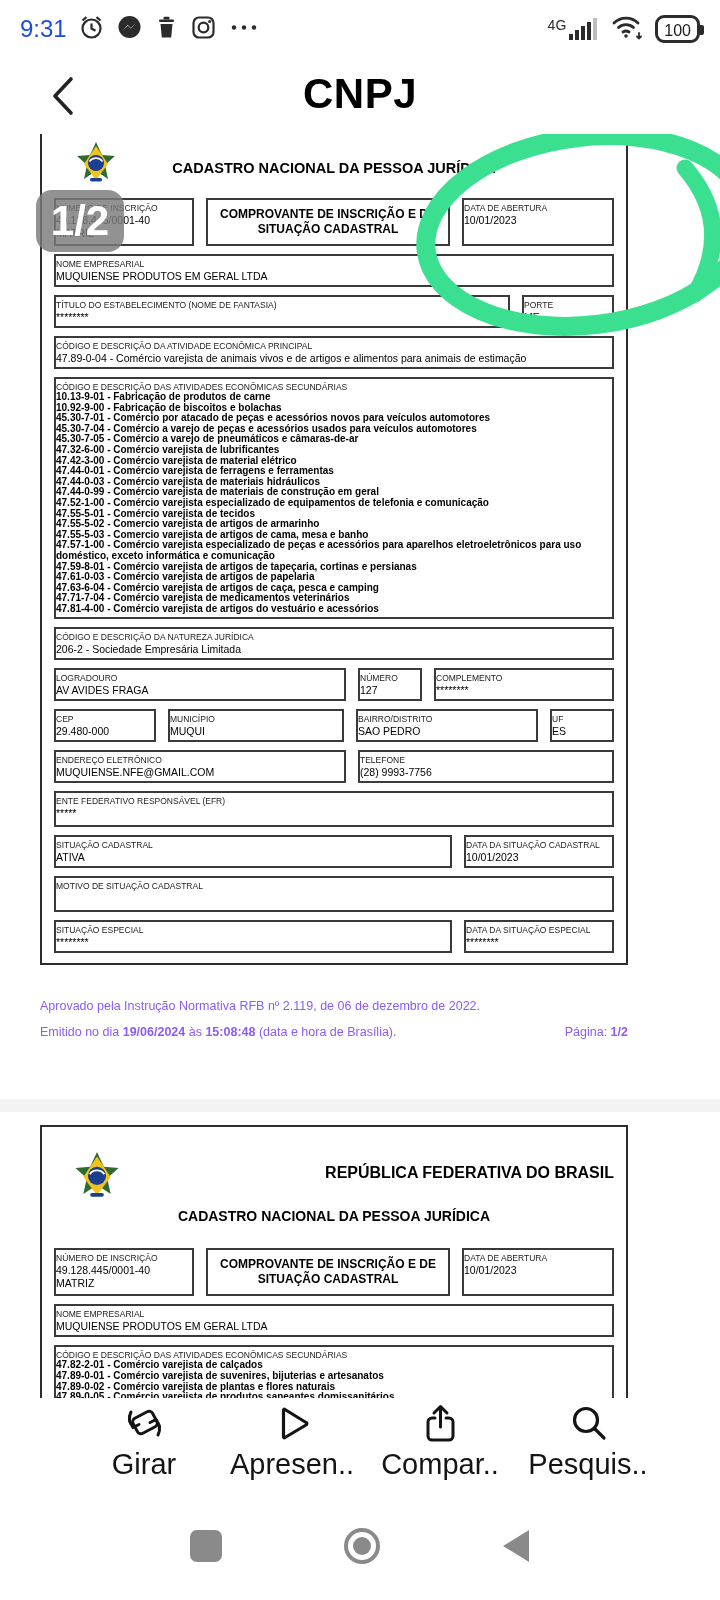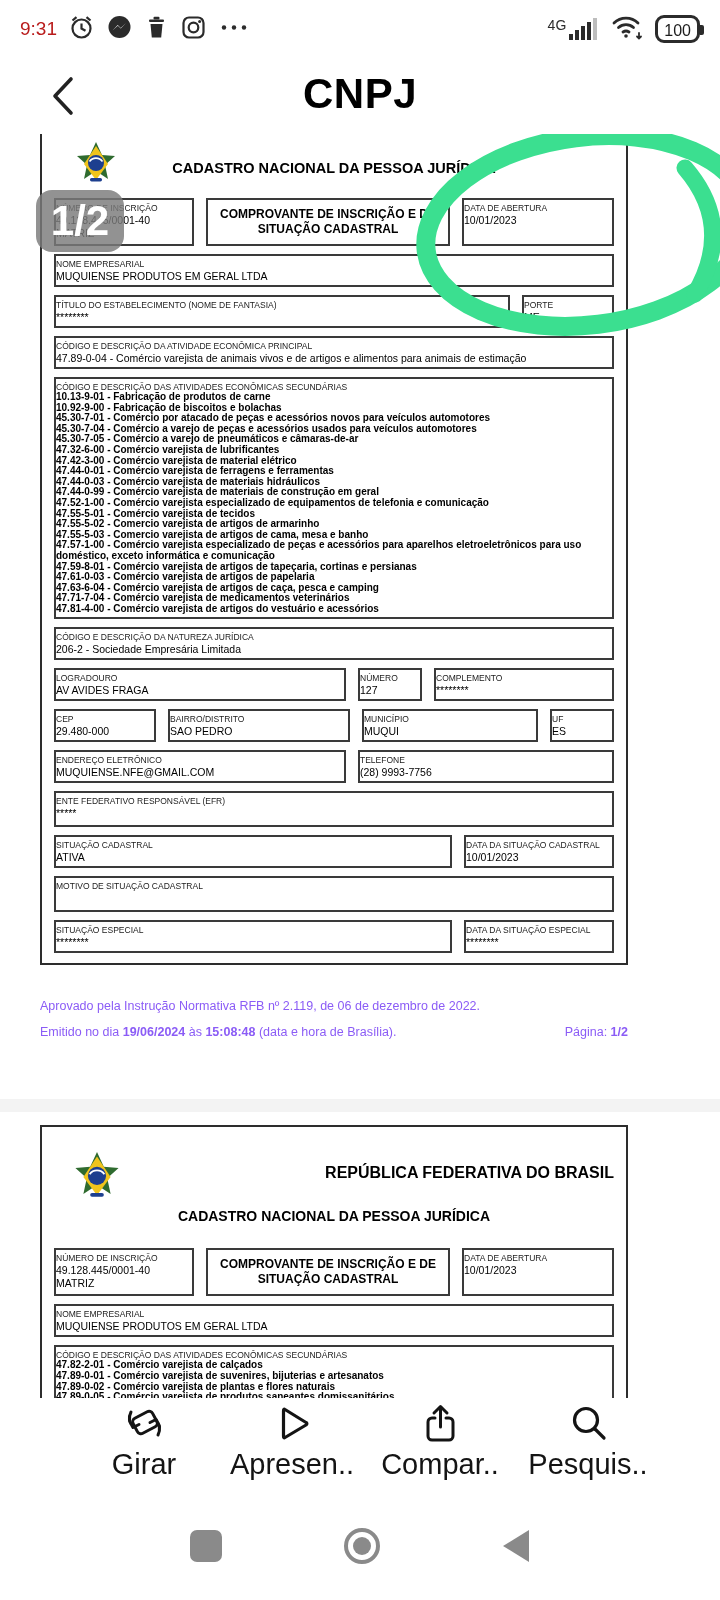--- a/index.html
+++ b/index.html
@@ -3,21 +3,21 @@
 <meta charset="utf-8">
 <style>
   *{box-sizing:border-box;margin:0;padding:0}
   html,body{width:720px;height:1600px;overflow:hidden;background:#fff;
     font-family:"Liberation Sans",sans-serif;position:relative;color:#000}
 
   
   .statusbar{position:absolute;top:0;left:0;right:0;height:58px;display:flex;
     justify-content:space-between;align-items:center;padding:0 20px;z-index:20}
   .sb-left{display:flex;align-items:center;gap:11px}
-  .sb-time{font-size:19px;color:#b91c1c}
+  .sb-time{font-size:24px;color:#1d4ed8}
   .sb-right{display:flex;align-items:center;gap:9px}
   .signal{display:flex;align-items:flex-end}
   .g4{font-size:14px;color:#2b2b2b;transform:translateY(-9px);margin-right:1px}
   .battery{border:3px solid #2b2b2b;border-radius:9px;padding:0 6px;font-size:16px;
     color:#1c1c1c;height:28px;display:flex;align-items:flex-end;position:relative;font-weight:400}
   .battery::after{content:"";position:absolute;right:-7px;top:7px;width:4px;height:10px;
     background:#2b2b2b;border-radius:0 2px 2px 0}
 
   
   .appheader{position:absolute;top:58px;left:0;right:0;height:76px;background:#fff;z-index:19}
@@ -246,27 +246,27 @@
         <div class="lbl">COMPLEMENTO</div>
         <div class="val">********</div>
       </div>
     </div>
 
     <div class="row">
       <div class="fbox w102 h30">
         <div class="lbl">CEP</div>
         <div class="val">29.480-000</div>
       </div>
+      <div class="fbox grow h30">
+        <div class="lbl">MUNICÍPIO</div>
+        <div class="val">MUQUI</div>
+      </div>
       <div class="fbox w182 h30">
         <div class="lbl">BAIRRO/DISTRITO</div>
         <div class="val">SAO PEDRO</div>
-      </div>
-      <div class="fbox grow h30">
-        <div class="lbl">MUNICÍPIO</div>
-        <div class="val">MUQUI</div>
       </div>
       <div class="fbox w64 h30">
         <div class="lbl">UF</div>
         <div class="val">ES</div>
       </div>
     </div>
 
     <div class="row">
       <div class="fbox w292 h30">
         <div class="lbl">ENDEREÇO ELETRÔNICO</div>

